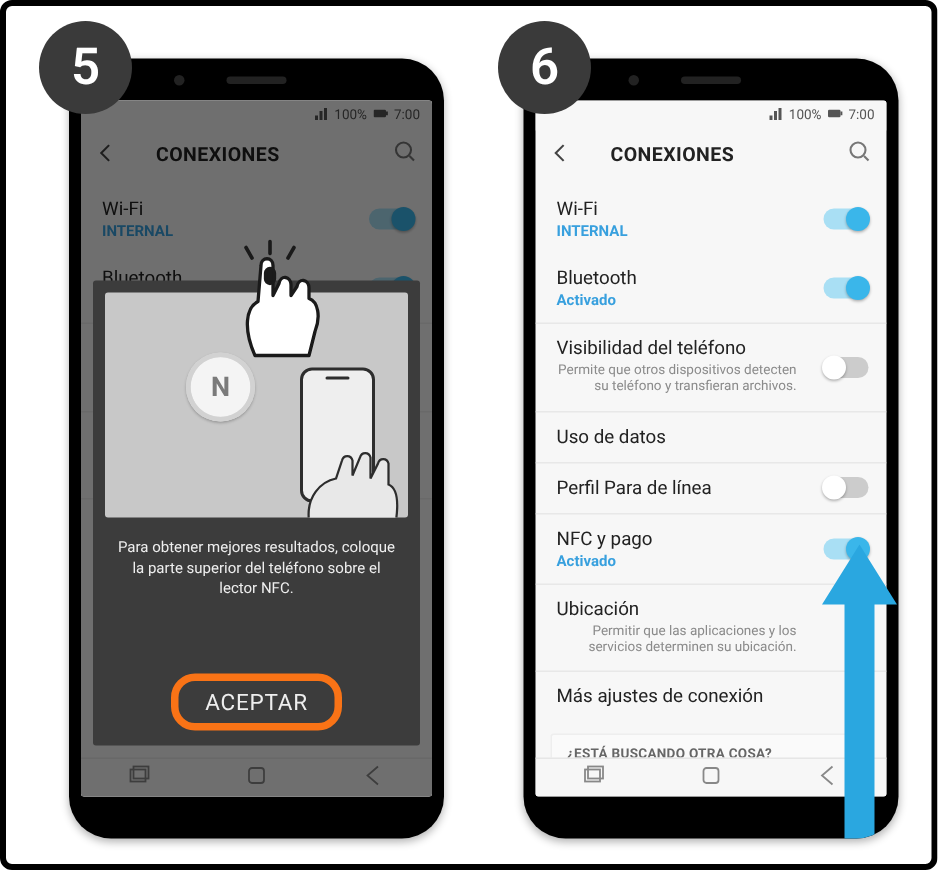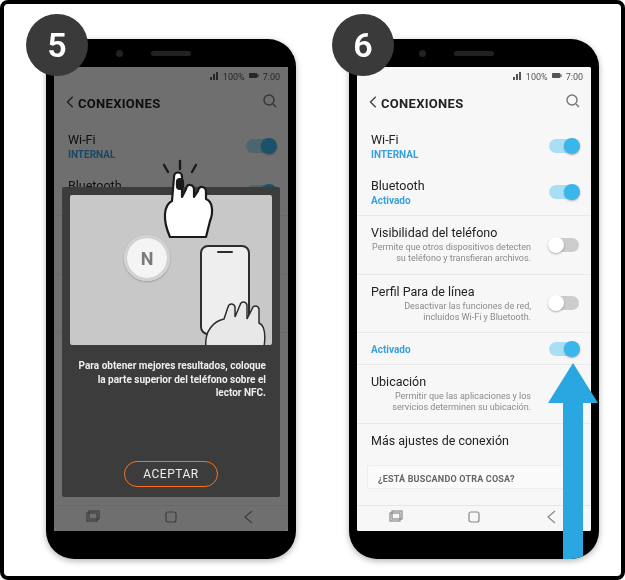--- a/index.html
+++ b/index.html
@@ -38,21 +38,21 @@
     pointer-events:none; z-index:5;
   }
 
   
   .statusbar { height: 20px; display:flex; justify-content:flex-end;
     align-items:center; gap:4px; padding:0 8px; font-size:9px; color:#555;
     background:#f7f7f7; }
   .statusbar svg { width:10px; height:10px; }
 
   
-  .hdr { display:flex; align-items:center; gap:0; padding:6px 10px 10px; }
+  .hdr { display:flex; align-items:center; gap:26px; padding:6px 10px 10px; }
   .hdr .back svg { width:14px; height:14px; }
   .hdr .title { font-size:13px; font-weight:700; color:#222; flex:1; letter-spacing:.3px;}
   .hdr .search svg { width:16px; height:16px; }
 
   
   .row { padding:9px 14px; position:relative; }
   .row .lbl { font-size:12.5px; color:#222; }
   .row .sub { font-size:10px; color:#38a0de; margin-top:2px;font-weight:bold; }
   .row .desc { font-size:9px; color:#8a8a8a; margin-top:2px; line-height:1.25; max-width:160px;text-align:right;}
   .row.divider { border-bottom:1px solid #e8e8e8; }
@@ -83,23 +83,23 @@
   .nfc-circ { position:absolute; top:40px; left:54px; width:46px; height:46px;
     border-radius:50%; background:radial-gradient(circle,#f4f4f4 60%,#d8d8d8 62%);
     box-shadow:inset 0 0 0 3px #d2d2d2, 0 1px 2px rgba(0,0,0,.25);
     display:flex; align-items:center; justify-content:center;
     font-weight:700; color:#7a7a7a; font-size:18px;}
   .illus-phone { position:absolute; right:22px; bottom:10px; width:50px; height:90px;
     border:2px solid #2d2d2d; border-radius:8px; background:#eee;}
   .illus-phone::before{content:"";position:absolute;top:4px;left:50%;
     transform:translateX(-50%);width:16px;height:2px;background:#2d2d2d;border-radius:2px;}
   .illus-hand { position:absolute; right:4px; bottom:-2px; width:70px; height:50px; }
-  .modal .msg { font-size:10px; text-align:right; line-height:1.35; margin:14px 6px 0;font-weight:bold;}
-  .modal .btn { margin-top:auto; border:1px solid #f97316; border-radius:16px;
-    padding:5px 18px; font-size:12px; color:#eee; letter-spacing:.5px; align-self:center;}
+  .modal .msg { font-size:10px; text-align:center; line-height:1.35; margin:14px 6px 0;}
+  .modal .btn { margin-top:auto; border:5px solid #f97316; border-radius:16px;
+    padding:5px 18px; font-size:15px; color:#eee; letter-spacing:.5px; align-self:center;}
 
   
   .pointer { position:absolute; z-index:30; top:120px; left:98px; width:80px; height:80px;}
 
   
   .big-arrow { position:absolute; right:-4px; bottom:-4px; z-index:60; width:60px; height:200px;}
 </style>
 </head>
 <body>
 
@@ -251,25 +251,28 @@
         <div class="lbl">Bluetooth</div>
         <div class="sub">Activado</div>
         <div class="toggle on"></div>
       </div>
       <div class="row divider">
         <div class="lbl">Visibilidad del teléfono</div>
         <div class="desc">Permite que otros dispositivos detecten su teléfono y transfieran archivos.</div>
         <div class="toggle"></div>
       </div>
       <div class="row divider">
+        <div class="lbl">Uso de datos</div>
+      </div>
+      <div class="row divider">
         <div class="lbl">Perfil Para de línea</div>
-        <div class="desc">Desactivar las funciones de red, incluidos Wi-Fi y Bluetooth.</div>
         <div class="toggle"></div>
       </div>
       <div class="row divider">
+        <div class="lbl">NFC y pago</div>
         <div class="sub">Activado</div>
         <div class="toggle on"></div>
       </div>
       <div class="row divider">
         <div class="lbl">Ubicación</div>
         <div class="desc">Permitir que las aplicaciones y los servicios determinen su ubicación.</div>
       </div>
       <div class="row">
         <div class="lbl">Más ajustes de conexión</div>
       </div>

